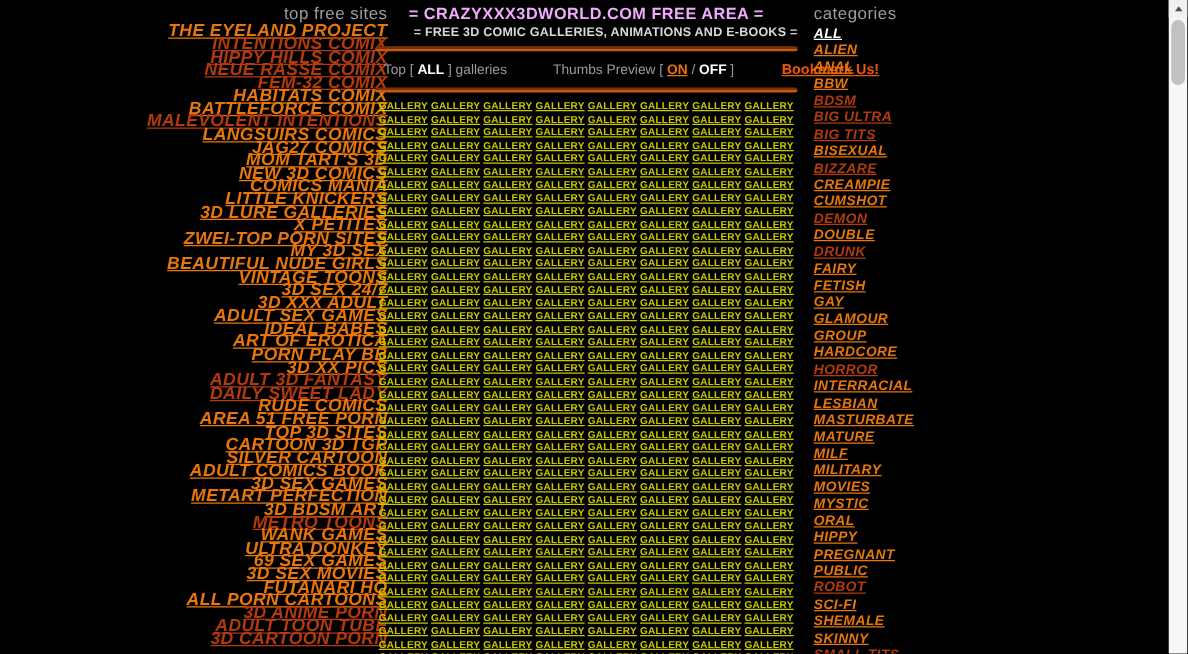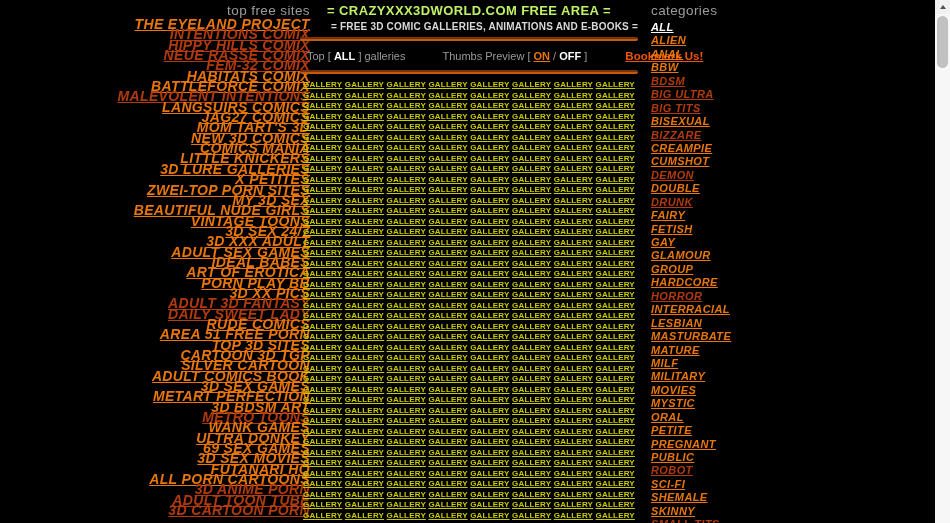--- a/index.html
+++ b/index.html
@@ -11,21 +11,21 @@
   .col-heading { color:#9c9c9c; font-size:13.5px; letter-spacing:.4px; }
   .left-links { margin-top:1px; }
   .side-link { display:block; font-size:14px; font-weight:bold; font-style:italic; line-height:10.35px; height:10.35px; text-decoration:underline; letter-spacing:.35px; white-space:nowrap; }
 
   .orange { color:#e8760b; }
   .red    { color:#b23a0c; }
   .white  { color:#ffffff; }
 
   
   .center-col { position:absolute; left:300px; top:0; width:338px; }
-  .page-title { color:#bef264; font-weight:bold; font-size:13px; text-align:center; margin-top:3px; letter-spacing:.4px; white-space:nowrap; }
+  .page-title { color:#f0abfc; font-weight:bold; font-size:13px; text-align:center; margin-top:3px; letter-spacing:.4px; white-space:nowrap; }
   .page-subtitle { color:#d9d9d9; font-weight:bold; font-size:10px; text-align:right; margin-top:3px; letter-spacing:.2px; white-space:nowrap; }
   .divider { height:4px; margin-top:5px; border-radius:2px;
              background:linear-gradient(to bottom,#7b3305 0 2px,#c25a10 2px 4px); }
   .controls { display:flex; align-items:baseline; margin-top:9px; font-size:11px; color:#9a9a9a; white-space:nowrap; }
   .ctl-top { margin-left:7px; }
   .ctl-thumbs { margin-left:37px; }
   .ctl-bookmark { margin-left:auto; margin-right:4px; color:#ee5607; font-weight:bold; text-decoration:underline; font-size:11.5px;padding-left:38px; }
   .hl-white { color:#ffffff; font-weight:bold; }
   .link-on { color:#e8760b; font-weight:bold; text-decoration:underline; }
   .divider2 { margin-top:8px; }
@@ -490,21 +490,21 @@
       <a href="#" class="cat-link red">HORROR</a>
       <a href="#" class="cat-link orange">INTERRACIAL</a>
       <a href="#" class="cat-link orange">LESBIAN</a>
       <a href="#" class="cat-link orange">MASTURBATE</a>
       <a href="#" class="cat-link orange">MATURE</a>
       <a href="#" class="cat-link orange">MILF</a>
       <a href="#" class="cat-link orange">MILITARY</a>
       <a href="#" class="cat-link orange">MOVIES</a>
       <a href="#" class="cat-link orange">MYSTIC</a>
       <a href="#" class="cat-link orange">ORAL</a>
-      <a href="#" class="cat-link orange">PETITE</a>
+      <a href="#" class="cat-link orange">HIPPY</a>
       <a href="#" class="cat-link orange">PREGNANT</a>
       <a href="#" class="cat-link orange">PUBLIC</a>
       <a href="#" class="cat-link red">ROBOT</a>
       <a href="#" class="cat-link orange">SCI-FI</a>
       <a href="#" class="cat-link orange">SHEMALE</a>
       <a href="#" class="cat-link orange">SKINNY</a>
       <a href="#" class="cat-link red">SMALL TITS</a>
     </div>
 </div>
 

